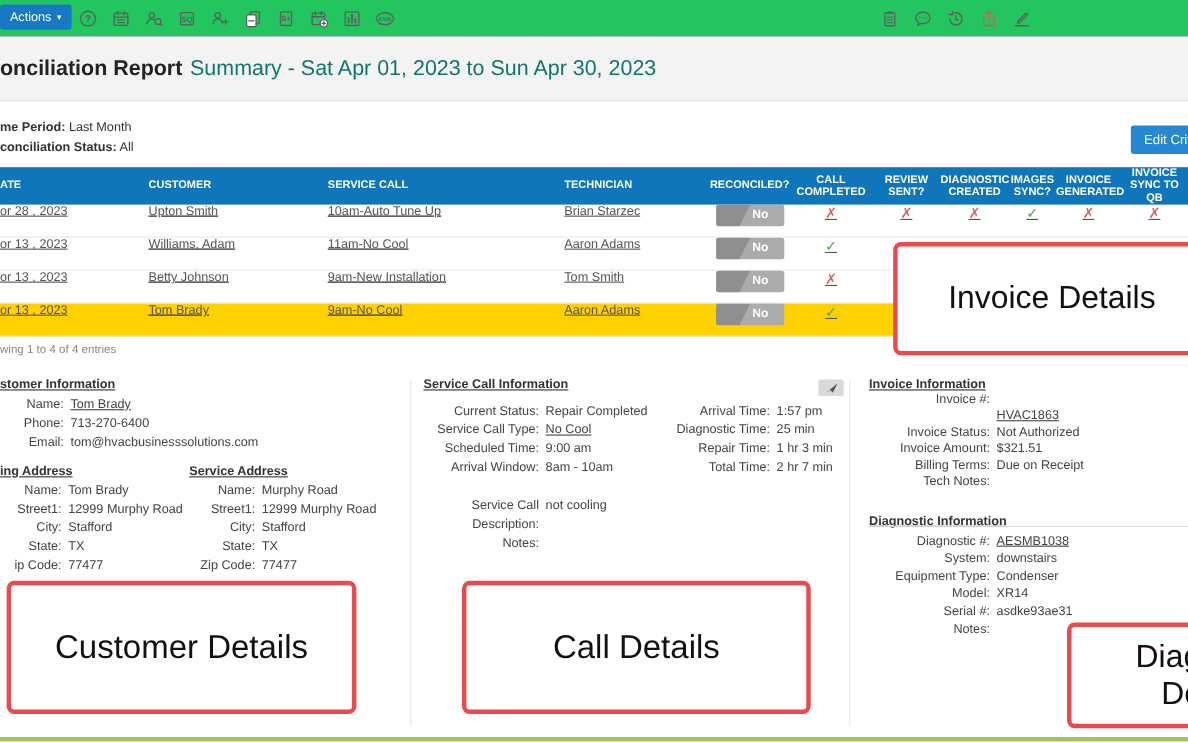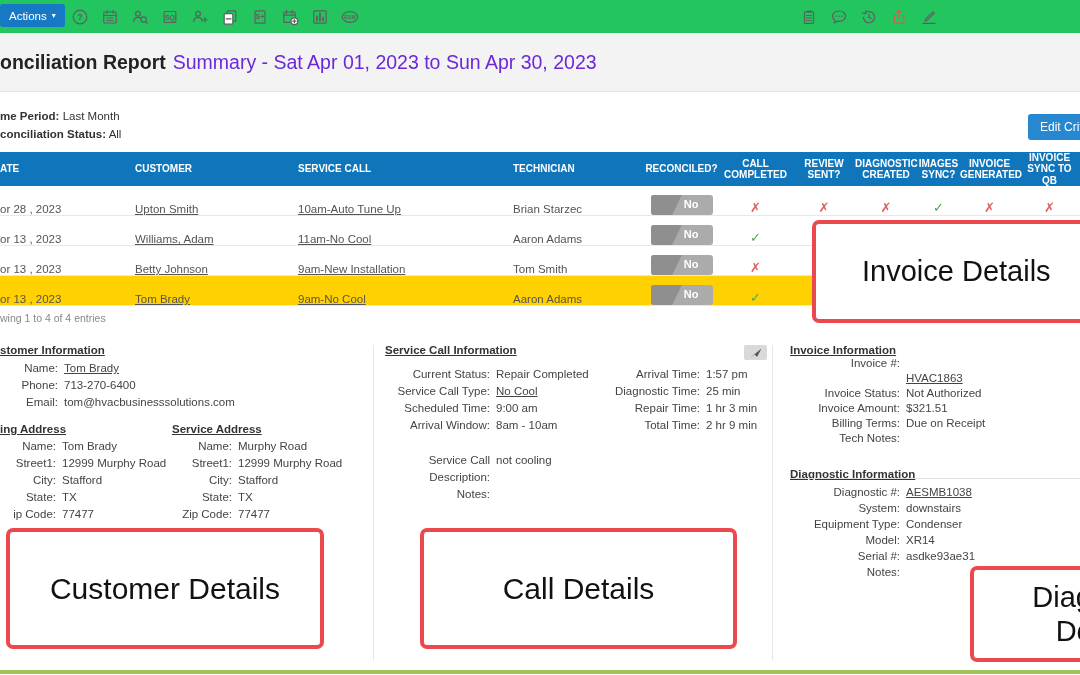--- a/index.html
+++ b/index.html
@@ -23,34 +23,34 @@
   .search-wrap input{position:absolute;left:0;top:0;width:130px;height:20px;border:none;outline:none;
                font-family:"Liberation Sans",sans-serif;font-size:11px;color:#555;padding:0 0 0 7px;background:transparent;}
   .search-wrap input::placeholder{color:#8a8a8a;}
   .search-caret{position:absolute;right:26px;top:6px;font-size:7px;color:#222;line-height:1;cursor:pointer;}
   .search-mag{position:absolute;right:5px;top:3px;cursor:pointer;}
 
   
   .titleband{position:absolute;left:0;top:33px;width:1080px;height:58px;background:#f3f3f3;
              border-bottom:1px solid #e4e4e4;display:flex;align-items:center;}
   .title-bold{font-size:19.5px;font-weight:700;color:#222;white-space:nowrap;}
-  .title-sub{font-size:19.5px;color:#6d28d9;margin-left:7px;white-space:nowrap;}
+  .title-sub{font-size:19.5px;color:#0f766e;margin-left:7px;white-space:nowrap;}
 
   
   .criteria{position:absolute;left:0;top:107px;font-size:11.5px;line-height:18px;color:#333;}
   .criteria b{font-weight:700;}
   .edit-btn{position:absolute;left:1028px;top:114px;height:26px;background:#2787d0;color:#fff;
             font-family:"Liberation Sans",sans-serif;font-size:12px;border:none;border-radius:3px;
             padding:0 12px;white-space:nowrap;cursor:pointer;}
 
   
   .thead{position:absolute;left:0;top:152px;width:1080px;height:34px;background:#0f76bc;display:flex;align-items:center;}
   .hcell{color:#fff;font-size:10px;font-weight:700;line-height:11.5px;box-sizing:border-box;}
   .tbody{position:absolute;left:0;top:186px;width:1080px;}
-  .trow{display:flex;align-items:flex-end;height:29px;border-bottom:1px solid #dfeaf5;font-size:11.5px;color:#555;}
+  .trow{display:flex;align-items:flex-start;height:29px;border-bottom:1px solid #dfeaf5;font-size:11.5px;color:#555;text-decoration:underline;}
   .trow.highlight{background:#ffd100;}
   .cell{box-sizing:border-box;white-space:nowrap;overflow:hidden;}
   .col1{width:130px;text-align:left;}
   .col2{width:163px;padding-left:5px;}
   .col3{width:215px;padding-left:5px;}
   .col4{width:137px;padding-left:5px;}
   .col5{width:73px;text-align:center;}
   .col6{width:75px;text-align:center;}
   .col7{width:62px;text-align:center;}
   .col8{width:62px;text-align:center;font-size:9.5px;}
@@ -436,21 +436,21 @@
         <div class="kv-row">
           <span class="kv-label">Diagnostic Time:</span>
           <span class="kv-value">25 min</span>
         </div>
         <div class="kv-row">
           <span class="kv-label">Repair Time:</span>
           <span class="kv-value">1 hr 3 min</span>
         </div>
         <div class="kv-row">
           <span class="kv-label">Total Time:</span>
-          <span class="kv-value">2 hr 9 min</span>
+          <span class="kv-value">2 hr 7 min</span>
         </div>
       </div>
     <div style="position:absolute;left:0;top:108px" class="lw105">
       <div class="kv-row">
         <span class="kv-label" style="white-space:normal">Service Call Description:</span>
         <span class="kv-value">not cooling</span>
       </div>
       <div class="kv-row">
         <span class="kv-label">Notes:</span>
         <span class="kv-value"></span>

